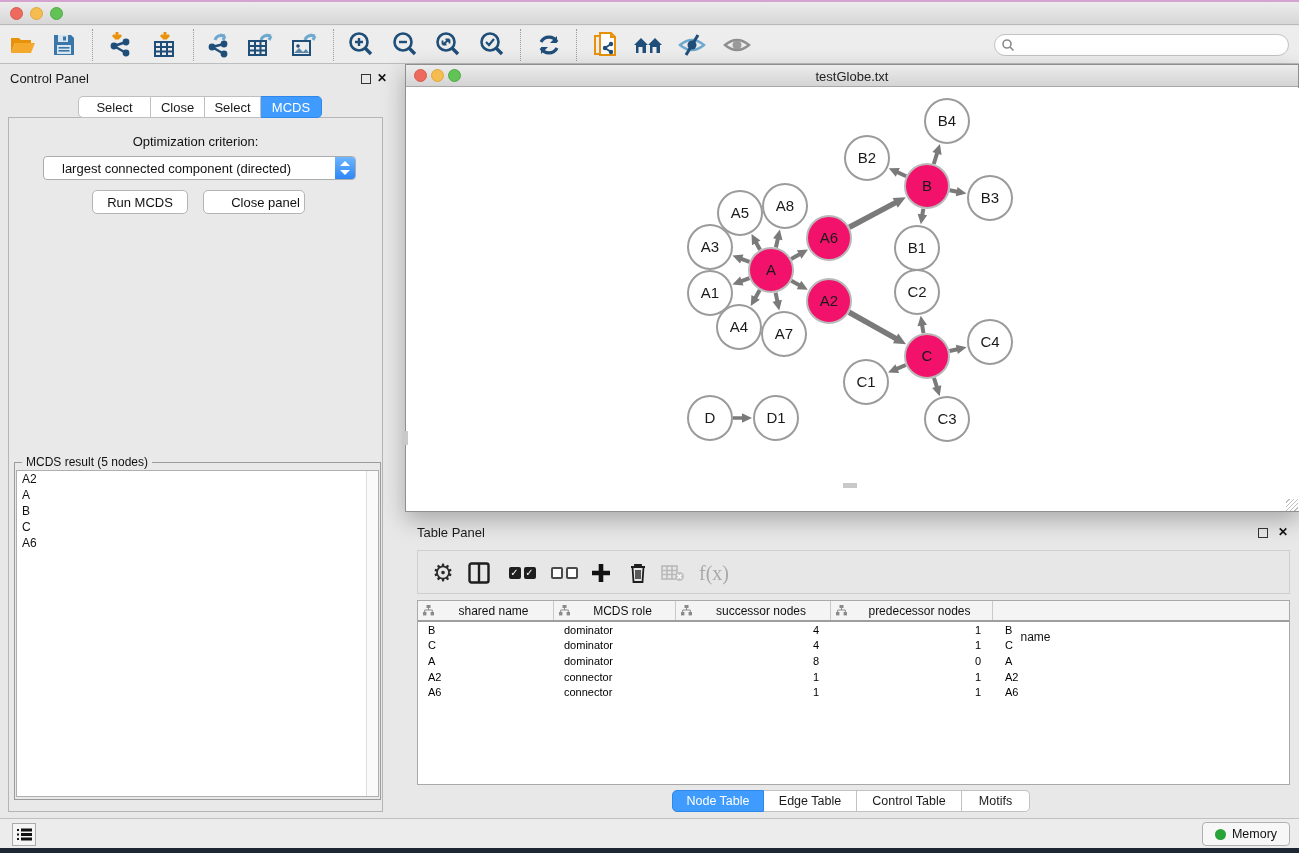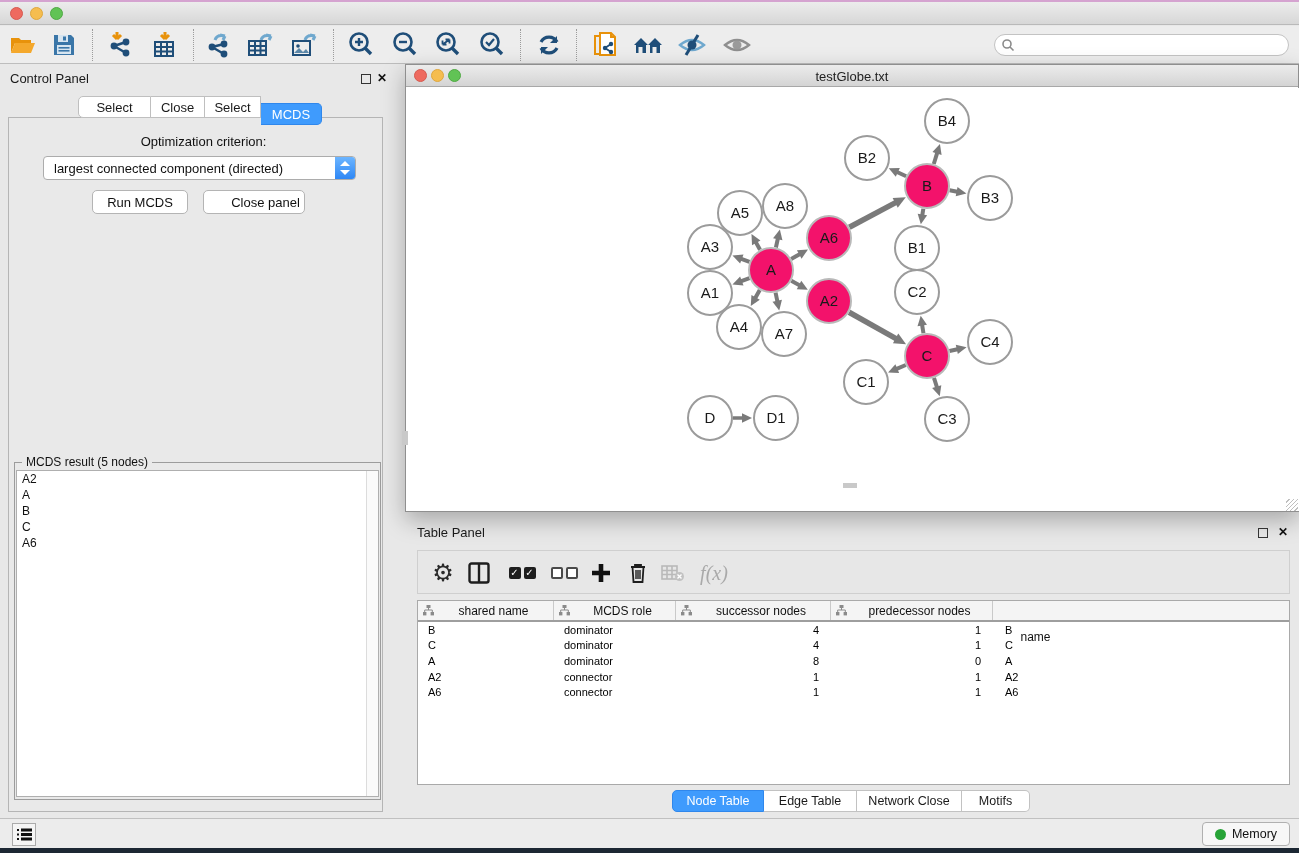--- a/index.html
+++ b/index.html
@@ -28,27 +28,27 @@
   
   #cp-title { left:10px; top:71px; font-size:13px; color:#1A1A1A; }
   .panel-winbtn { top:72px; width:12px; height:12px; font-size:12px; color:#111; line-height:12px; text-align:center; }
   #cp-float { left:361px; border:1px solid #333; width:10px; height:10px; top:74px; }
   #cp-close { left:376px; font-weight:bold; }
   #cp-body { left:8px; top:117px; width:375px; height:695px; background:#E9E9E9; border:1px solid #B5B5B5; }
   #cp-tabs { left:78px; top:96px; height:22px; display:flex; }
   .cp-tab { height:22px; border:1px solid #BFBFBF; border-left:none; background:#FFF;
     font-size:13px; color:#1A1A1A; display:flex; align-items:center; justify-content:center; }
   .cp-tab:first-child { border-left:1px solid #BFBFBF; border-radius:5px 0 0 5px; }
-  .cp-tab:last-child { border-radius:0 5px 5px 0;margin-top:7px; }
+  .cp-tab:last-child { border-radius:0 5px 5px 0; }
   .cp-tab.active { background:#3F9BFD; border-color:#2F87EC; color:#FFF; }
 
-  #opt-label { left:16px; top:134px; width:375px; text-align:center; font-size:13px; color:#111; }
+  #opt-label { left:8px; top:134px; width:375px; text-align:center; font-size:13px; color:#111; }
   #criterion-select { left:43px; top:156px; width:313px; height:24px; background:#FFF;
     border:1px solid #ACACAC; border-radius:4px; display:flex; align-items:center; }
-  #criterion-value { flex:1; font-size:13px; color:#111; padding-left:10px; white-space:nowrap; }
+  #criterion-value { flex:1; font-size:13px; color:#111; padding-left:18px; white-space:nowrap; }
   #criterion-stepper { width:20px; height:22px; margin-right:0px; border-radius:0 3px 3px 0;
     background:linear-gradient(#6CB5FF,#2E87F5); position:relative; }
   .chev { position:absolute; left:5px; width:0; height:0; border-left:5px solid transparent; border-right:5px solid transparent; }
   .chev.up { top:4px; border-bottom:5px solid #fff; }
   .chev.down { bottom:4px; border-top:5px solid #fff; }
   .cp-btn { top:190px; height:24px; background:#FFF; border:1px solid #B4B4B4; border-radius:5px;
     font-size:13px; color:#111; display:flex; align-items:center; justify-content:center; }
   #run-btn { left:92px; width:96px; }
   #closepanel-btn { left:203px; width:102px;padding-left:23px; }
 
@@ -73,21 +73,21 @@
   
   #tp-title { left:417px; top:525px; font-size:13px; color:#1A1A1A; }
   #tp-float { left:1258px; top:528px; border:1px solid #333; width:10px; height:10px; }
   #tp-close { left:1277px; top:526px; font-weight:bold; }
   #tp-toolbar { left:417px; top:550px; width:873px; height:44px; background:#E7E7E7; border:1px solid #CFCFCF; }
   .tp-icon { top:8px; height:28px; display:flex; align-items:center; justify-content:center; }
   #gear-icon { font-size:24px; color:#2B2B2B; }
   .cb { width:12px; height:12px; display:inline-block; }
   .cb.checked { background:#1E1E1E; color:#FFF; font-size:10px; line-height:12px; text-align:center; border-radius:2px; }
   .cb.empty { border:2px solid #4A4A4A; border-radius:2px; background:#fff; }
-  #fx-label { font-family:"Liberation Serif", serif; font-style:italic; font-size:20px; color:#A9A9A9; }
+  #fx-label { font-family:"Liberation Serif", serif; font-size:20px; color:#A9A9A9; }
 
   #tp-table { left:417px; top:600px; width:873px; height:185px; background:#FFF; border:1px solid #A9A9A9; }
   #tp-header { display:flex; height:21px; background:#F4F4F4; border-bottom:2px solid #9E9E9E; }
   .th { display:flex; align-items:center; border-right:1px solid #C9C9C9; font-size:12px; color:#111; }
   .th .lbl { flex:1; text-align:center; }
   .th .hicon { margin-left:5px; }
   .tr { display:flex; height:15.6px; align-items:center; }
   .td { font-size:11px; color:#000; overflow:hidden; white-space:nowrap; }
   .c0 { width:136px; padding-left:10px; }
   .c1 { width:122px; padding-left:10px; }
@@ -528,21 +528,21 @@
         <div class="td c2">1</div>
         <div class="td c3">1</div>
         <div class="td c4">A6</div>
       </div>
     </div>
 </div>
 
 <div id="tp-tabs" class="abs">
     <div class="tp-tab active" style="width: 92px;">Node Table</div>
     <div class="tp-tab" style="width: 93px;">Edge Table</div>
-    <div class="tp-tab" style="width: 105px;">Network Close</div>
+    <div class="tp-tab" style="width: 105px;">Control Table</div>
     <div class="tp-tab" style="width: 68px;">Motifs</div>
   </div>
 
 <div id="statusbar" class="abs">
   <div id="list-btn" class="abs">
     <svg width="15" height="13" viewBox="0 0 15 13">
       <rect x="0" y="1" width="2" height="2" fill="#111"></rect>
         <rect x="4" y="0.5" width="11" height="3" fill="#111"></rect>
       <rect x="0" y="5.5" width="2" height="2" fill="#111"></rect>
         <rect x="4" y="5" width="11" height="3" fill="#111"></rect>

